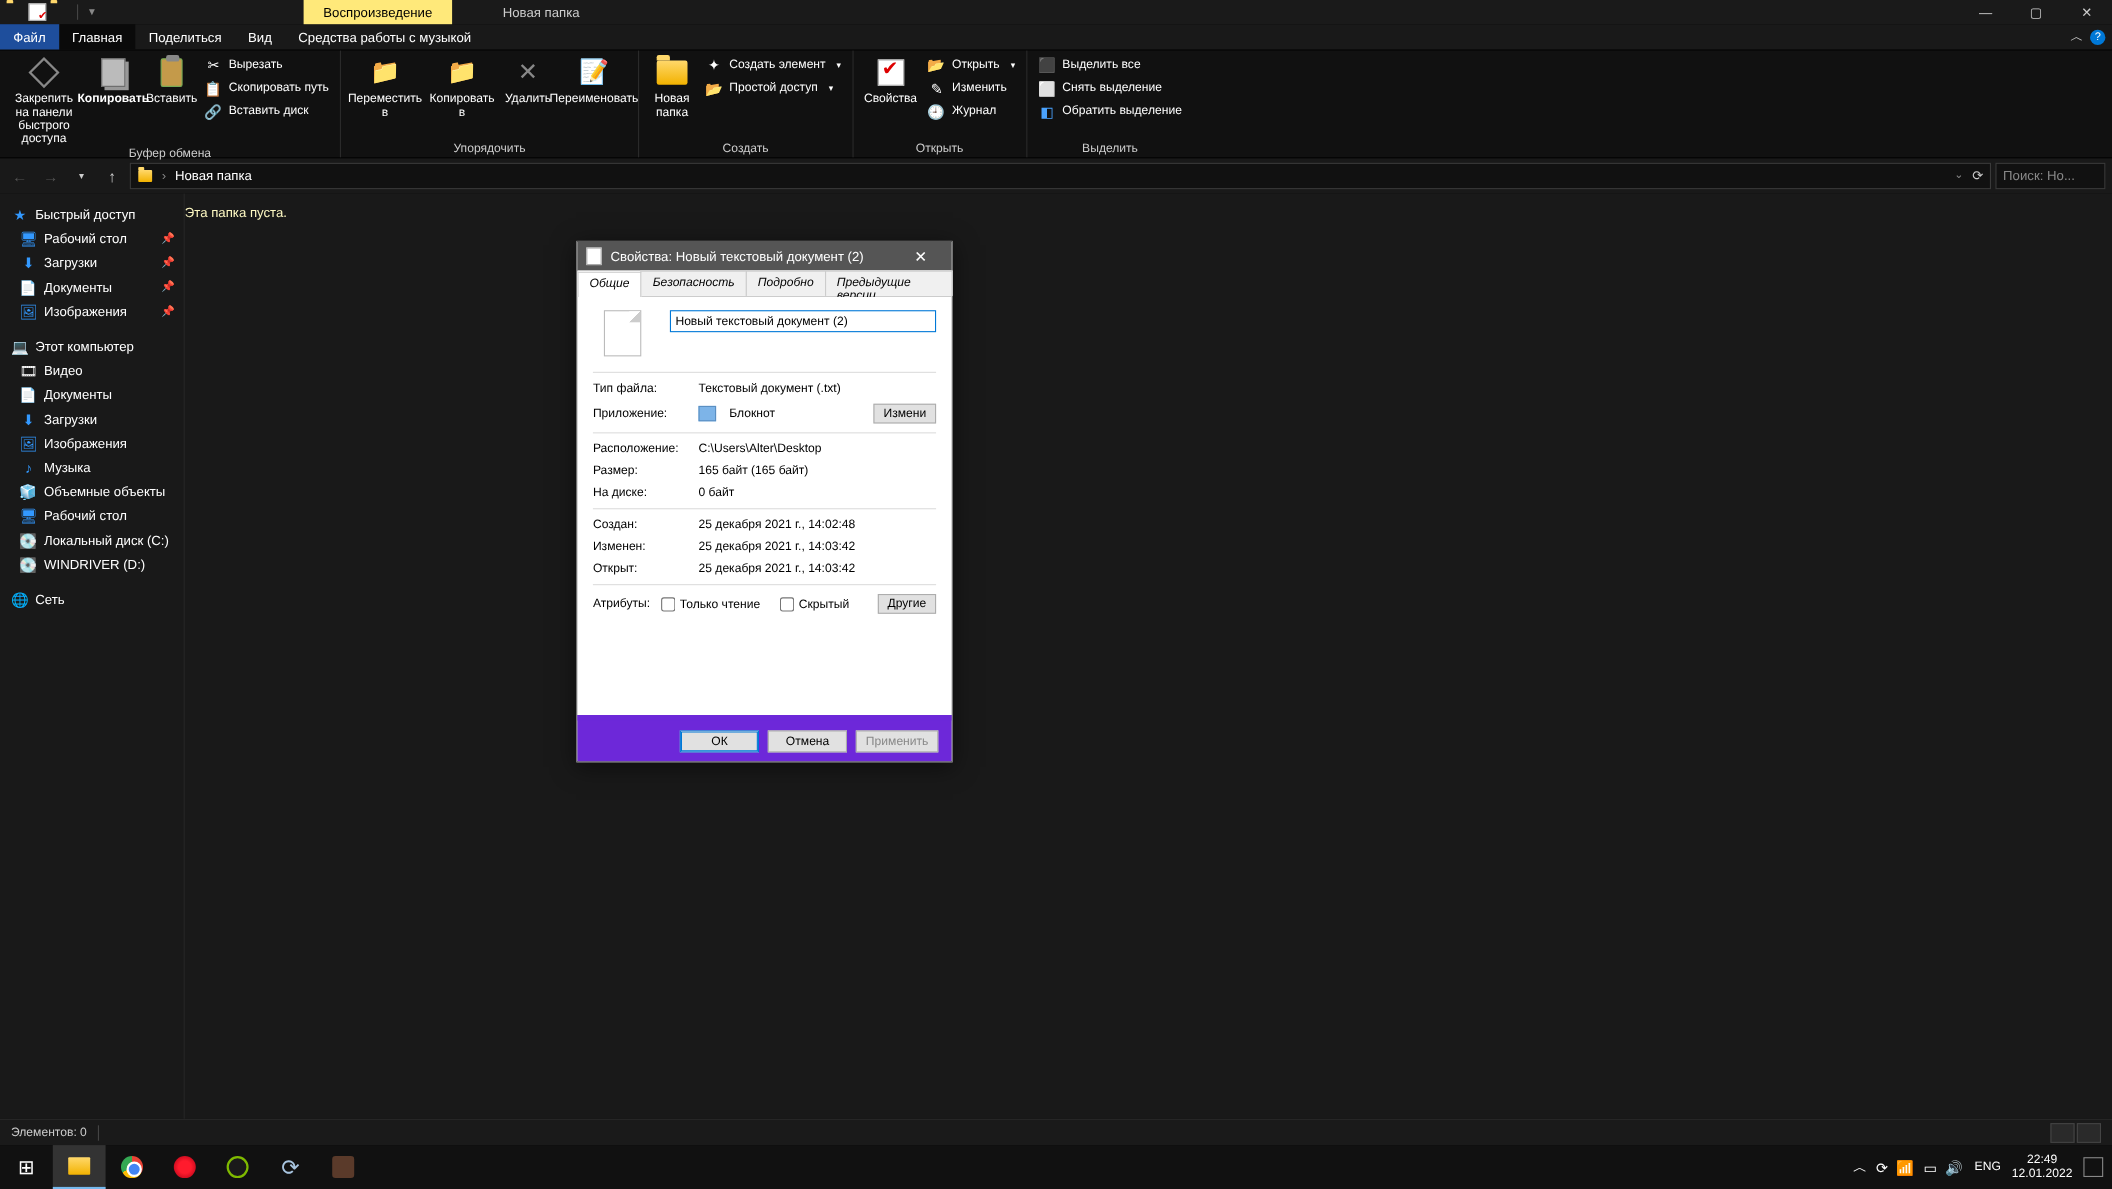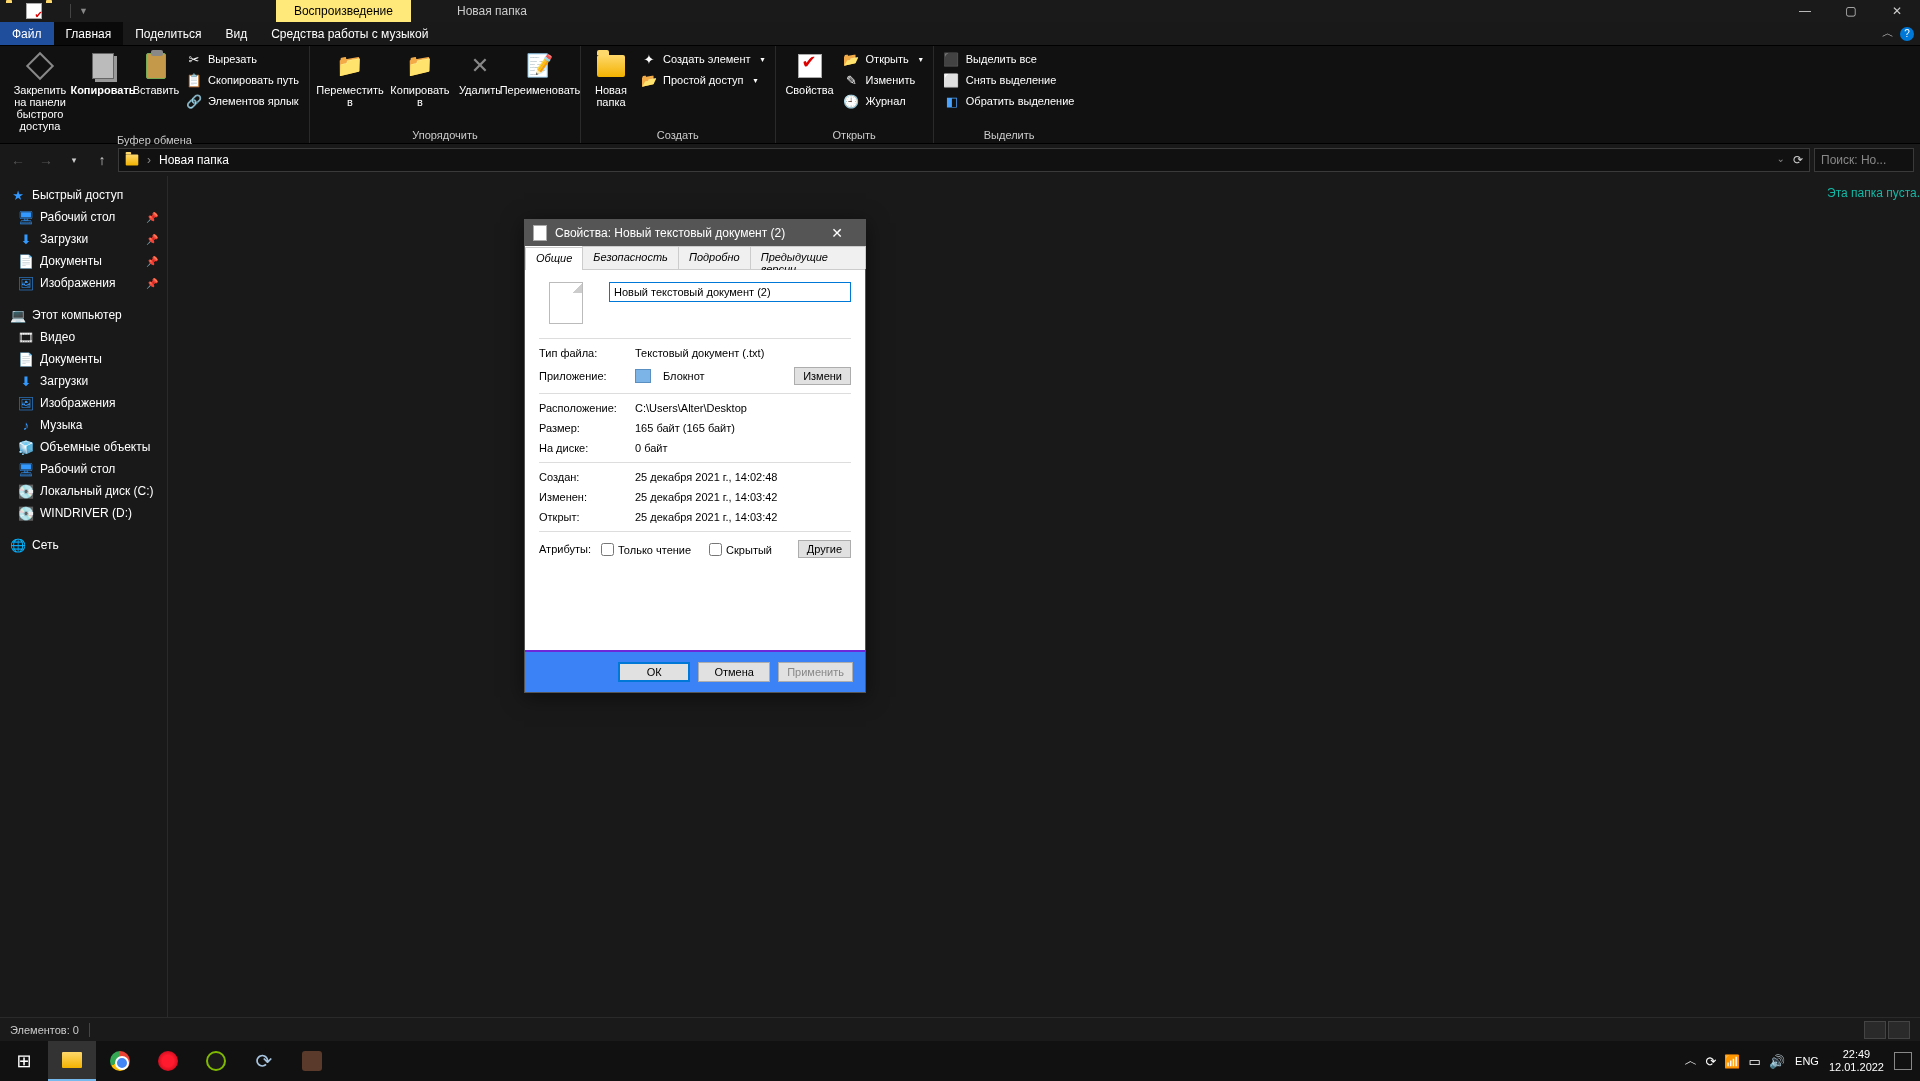--- a/index.html
+++ b/index.html
@@ -65,21 +65,21 @@
 .tree-item.top { padding-left:10px; font-weight:500; }
 .tree-item .ico { width:16px; height:16px; display:flex; align-items:center; justify-content:center; font-size:13px; }
 .tree-item .pin { margin-left:auto; color:#777; font-size:10px; }
 .star { color:#3399ff; }
 .monitor { color:#3399ff; }
 .tree-gap { height:10px; }
 
 .content { flex:1; background:#191919; position:relative; }
 .col-headers { height:26px; border-bottom:1px solid #2a2a2a; display:flex; align-items:center; }
 .col { padding:0 12px; font-size:12px; color:#fff; border-right:1px solid #2a2a2a; height:100%; display:flex; align-items:center; }
-.empty-msg { text-align:right; color:#14b8a6; margin-top:10px; font-size:12px; }
+.empty-msg { text-align:left; color:#fef9c3; margin-top:10px; font-size:12px; }
 
 
 .statusbar { height:24px; background:#1a1a1a; border-top:1px solid #2a2a2a; display:flex; align-items:center; padding:0 10px; font-size:11px; color:#ccc; }
 .statusbar .sep { width:1px; height:14px; background:#444; margin:0 10px; }
 .view-toggles { margin-left:auto; display:flex; gap:2px; }
 .view-toggle { width:22px; height:18px; background:#2a2a2a; border:1px solid #444; }
 
 
 .dialog { position:absolute; left:524px; top:219px; width:342px; height:474px; background:#fff; color:#000; box-shadow:0 4px 20px rgba(0,0,0,0.5); border:1px solid #555; font-size:11px; display:flex; flex-direction:column; }
 .dlg-title { height:26px; background:#555; color:#fff; display:flex; align-items:center; padding:0 8px; font-size:12px; }
@@ -94,21 +94,21 @@
 .file-bigicon { width:34px; height:42px; border:1px solid #bbb; background:#fff; position:relative; margin-right:20px; margin-left: 10px; }
 .file-bigicon::after { content:""; position:absolute; top:0; right:0; width:10px; height:10px; background:linear-gradient(135deg,#fff 50%,#ccc 50%); }
 .name-input { flex:1; border:1px solid #0078d7; padding:3px 4px; font-size:11px; outline:none; }
 .dlg-label { width:90px; color:#000; }
 .dlg-val { flex:1; }
 .dlg-sep { height:1px; background:#ddd; margin:8px 0; }
 .btn { background:#e1e1e1; border:1px solid #adadad; padding:2px 8px; font-size:11px; min-width:46px; }
 .btn.primary { border:1px solid #0078d7; box-shadow: inset 0 0 0 1px #0078d7; }
 .btn.disabled { color:#888; }
 .notepad-icon { width:16px; height:14px; background:#7db4e8; border:1px solid #5a8fc2; margin-right:6px; }
-.dlg-footer { height:42px; background:#3b82f6; border-top:2px solid #6d28d9; display:flex; align-items:center; justify-content:flex-end; gap:8px; padding:0 12px; }
+.dlg-footer { height:42px; background:#6d28d9; border-top:5px solid #6d28d9; display:flex; align-items:center; justify-content:flex-end; gap:8px; padding:0 12px; }
 .dlg-footer .btn { min-width:72px; padding:3px 8px; }
 .chk { display:flex; align-items:flex-end; gap:4px; }
 .chk input { width:13px; height:13px; }
 
 
 .taskbar { position:absolute; bottom:0; left:0; right:0; height:40px; background:#111; display:flex; align-items:center; }
 .task-btn { width:48px; height:40px; display:flex; align-items:center; justify-content:center; font-size:18px; }
 .task-btn.active { background:#333; border-bottom:2px solid #76b9ed; }
 .start { color:#fff; }
 .explorer-ico { width:20px; height:16px; background:linear-gradient(#ffd86b,#f2b200); border-radius:1px; }
@@ -183,21 +183,21 @@
         <div class="small-btn">
             <span class="ico">✂</span>
             <span>Вырезать</span>
           </div>
         <div class="small-btn">
             <span class="ico">📋</span>
             <span>Скопировать путь</span>
           </div>
         <div class="small-btn">
             <span class="ico">🔗</span>
-            <span>Элементов ярлык</span>
+            <span>Вставить диск</span>
           </div>
       </div>
     </div>
     <div class="group-label">Буфер обмена</div>
   </div>
 
   <div class="ribbon-group">
     <div class="group-body">
       <div class="big-btn">
           <span class="ico">📁</span>

